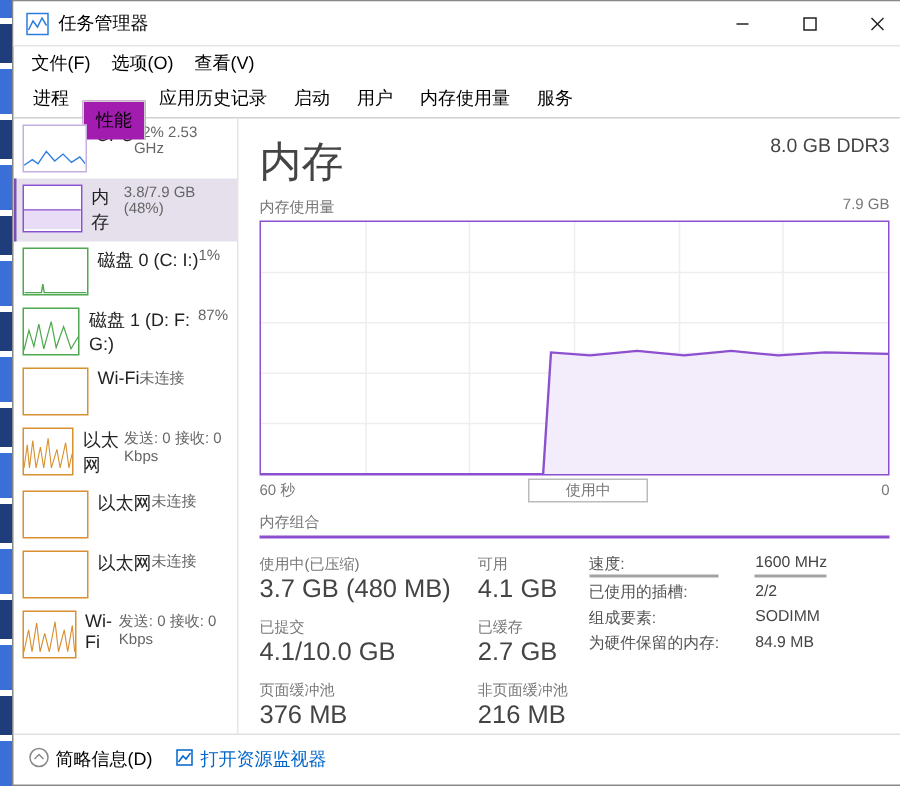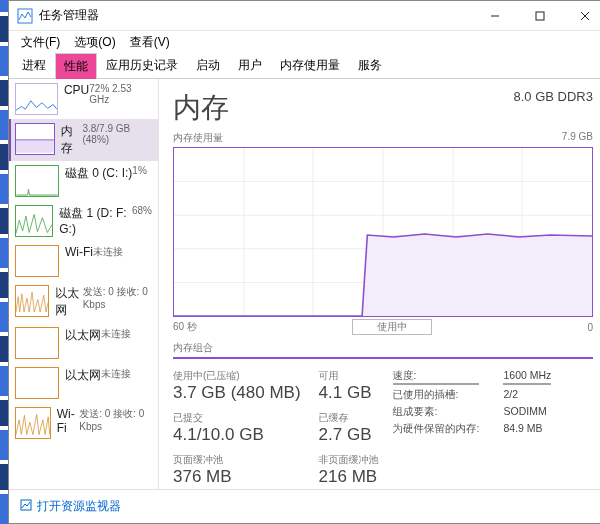--- a/index.html
+++ b/index.html
@@ -7,21 +7,21 @@
 .window { width: 600px; height: 524px; background: #fff; border: 1px solid #888; display: flex; flex-direction: column; position: relative; left: 8px; top: 0; }
 .titlebar { height: 30px; display: flex; align-items: center; padding-left: 8px; background: #fff; border-bottom: 1px solid #e5e5e5; }
 .titlebar-icon { width: 16px; height: 16px; margin-right: 6px; display: inline-flex; }
 .titlebar-title { font-size: 12px; flex: 1; }
 .window-controls { display: flex; }
 .window-btn { width: 45px; height: 30px; display: flex; align-items: center; justify-content: center; font-size: 12px; color: #222; }
 .menubar { height: 22px; display: flex; align-items: center; padding-left: 6px; font-size: 12px; gap: 2px; }
 .menu-item { padding: 2px 6px; }
 .tabbar { height: 26px; display: flex; align-items: flex-end; border-bottom: 1px solid #d0d0d0; padding-left: 4px; font-size: 12px; }
 .tab { padding: 4px 8px; border: 1px solid transparent; border-bottom: none; }
-.tab.active { border-color: #d0d0d0; background: #ec4899; position: relative; top: 1px; }
+.tab.active { border-color: #d0d0d0; background: #a21caf; position: relative; top: 15px; }
 .content { flex: 1; display: flex; overflow: hidden; }
 .sidebar { width: 150px; border-right: 1px solid #e5e5e5; overflow-y: auto; }
 .side-item { display: flex; padding: 4px 6px; gap: 6px; }
 .side-item.selected { background: #e5e0ec; border-left: 2px solid #7a4fb5; padding-left: 4px; }
 .thumb { width: 44px; height: 32px; border: 1px solid #c4b0e0; background: #fff; position: relative; overflow: hidden; }
 .thumb svg { width: 100%; height: 100%; }
 .side-text { display: flex; flex-direction: row; justify-content: center; }
 .side-title { font-size: 12px; color: #222; }
 .side-sub { font-size: 10px; color: #666; }
 .main { flex: 1; padding: 10px 14px 8px 14px; overflow: hidden; display: flex; flex-direction: column; }
@@ -128,21 +128,21 @@
             <div class="side-title">磁盘 0 (C: I:)</div>
             <div class="side-sub">1%</div>
           </div>
       </div>
       <div class="side-item">
         <div class="thumb" style="border-color:#4fa84f"><svg viewBox="0 0 44 32">
               <polyline points="0,31 4,15 8,28 12,10 16,30 22,8 26,29 32,12 38,30 44,20" fill="none" stroke="#4fa84f" stroke-width="1"></polyline>
             </svg></div>
         <div class="side-text">
             <div class="side-title">磁盘 1 (D: F: G:)</div>
-            <div class="side-sub">68%</div>
+            <div class="side-sub">87%</div>
           </div>
       </div>
       <div class="side-item">
         <div class="thumb" style="border-color:#d89030"></div>
         <div class="side-text">
             <div class="side-title">Wi-Fi</div>
             <div class="side-sub">未连接</div>
           </div>
       </div>
       <div class="side-item">
@@ -251,20 +251,27 @@
           <span>组成要素:</span>
             <span class="rv">SODIMM</span>
           <span>为硬件保留的内存:</span>
             <span class="rv">84.9 MB</span>
         </div>
       </div>
     </div>
   </div>
 
   <div class="bottombar">
+    <div class="brief">
+      <span><svg width="14" height="14">
+            <circle cx="7" cy="7" r="6" fill="none" stroke="#888"></circle>
+            <polyline points="4,8 7,5 10,8" fill="none" stroke="#888"></polyline>
+          </svg></span>
+      <span>简略信息(D)</span>
+    </div>
     <div class="resmon">
       <span><svg width="14" height="14">
             <rect x="2" y="2" width="10" height="10" fill="none" stroke="#0066cc"></rect>
             <polyline points="3,10 6,6 8,8 11,4" fill="none" stroke="#0066cc"></polyline>
           </svg></span>
       <span>打开资源监视器</span>
     </div>
   </div>
 </div>
 

